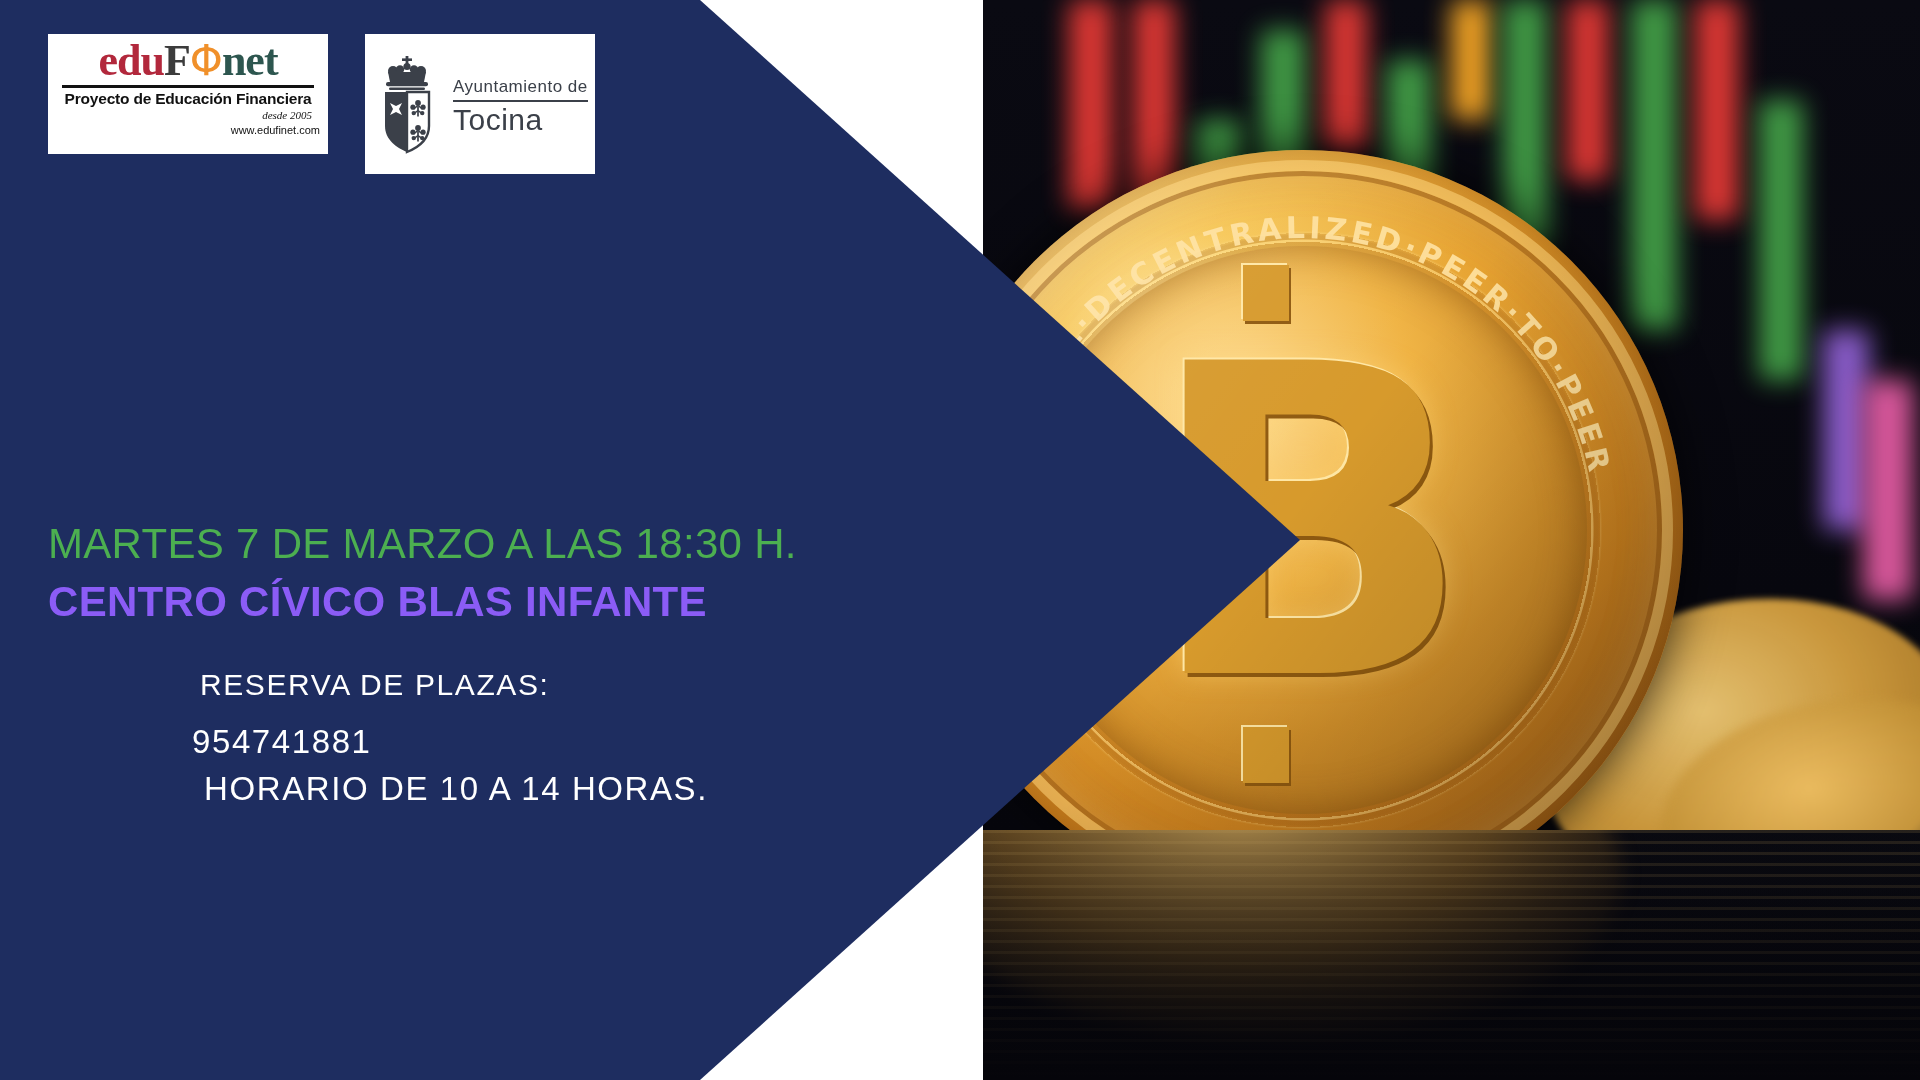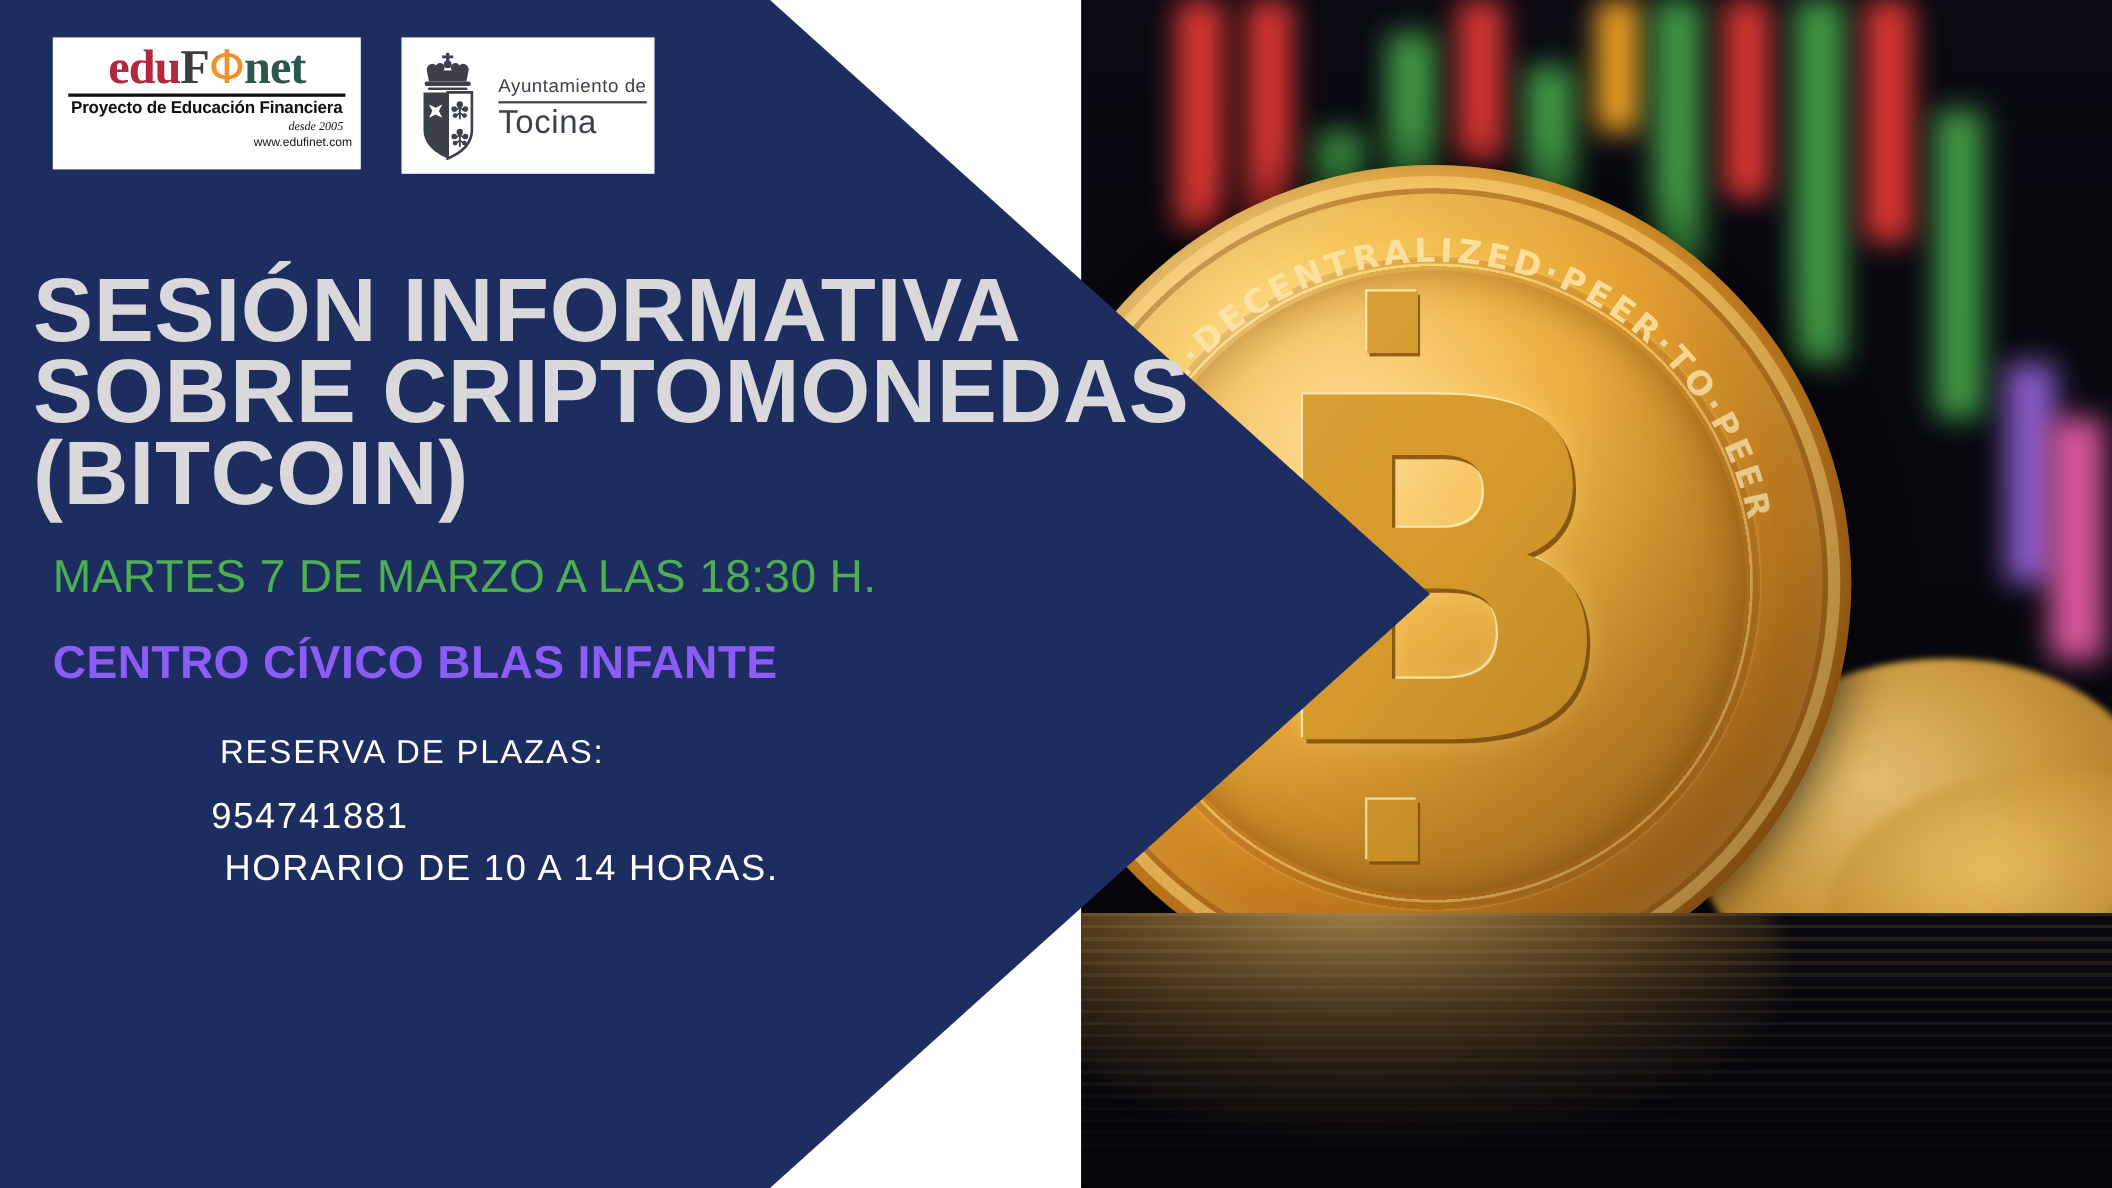--- a/index.html
+++ b/index.html
@@ -91,36 +91,36 @@
   .ef-phi{color:#f0902a;font-family:"DejaVu Sans",sans-serif;font-weight:normal;font-size:42px;}
   .ef-net{color:#2d564f;}
   .ef-rule{height:3px;background:#111;margin:1px 6px 2px;}
   .ef-sub{font-family:"Liberation Sans",sans-serif;font-weight:bold;font-size:15.5px;color:#111;
      text-align:center;letter-spacing:-.2px;white-space:nowrap;}
   .ef-since{font-family:"Liberation Serif",serif;font-style:italic;font-size:11px;color:#111;
      text-align:right;padding-right:8px;margin-top:1px;}
   .ef-url{font-family:"Liberation Sans",sans-serif;font-size:11px;color:#111;text-align:right;margin-top:3px;}
 
   
-  .logo-tocina{background:#fff;width:230px;height:124px;position:relative;display:flex;align-items:center;
+  .logo-tocina{background:#fff;width:230px;height:140px;position:relative;display:flex;align-items:center;
      gap:10px;padding:4px 6px;box-sizing:border-box;}
   .toc-shield{position:relative;width:72px;height:100px;flex:0 0 auto;}
   .toc-txt{display:flex;flex-direction:column;justify-content:center;padding-top:6px;}
   .toc-ayto{font-family:"Liberation Sans",sans-serif;font-size:17px;color:#3b4049;letter-spacing:.5px;}
   .toc-line{height:1.5px;background:#3b4049;margin:3px 0 1px;}
   .toc-name{font-family:"Liberation Sans",sans-serif;font-size:30px;color:#3b4049;letter-spacing:.5px;
      line-height:34px;}
 
   
   .title{position:absolute;left:30px;top:246px;width:940px;
      color:#d9d9db;font-size:82px;line-height:74px;font-weight:bold;letter-spacing:.5px;
      font-family:"Liberation Sans",sans-serif;}
   .title .ln{display:block;white-space:nowrap;}
 
-  .date{position:absolute;left:48px;top:500px;color:#4caf50;font-size:42px;letter-spacing:.3px;
+  .date{position:absolute;left:48px;top:520px;color:#4caf50;font-size:42px;letter-spacing:.3px;
      font-family:"Liberation Sans",sans-serif;white-space:nowrap;}
   .venue{position:absolute;left:48px;top:578px;color:#8b5cf6;font-size:42px;font-weight:bold;
      letter-spacing:.3px;font-family:"Liberation Sans",sans-serif;white-space:nowrap;}
 
   .reserva{position:absolute;left:200px;top:668px;color:#ffffff;font-size:30px;font-weight:normal;
      letter-spacing:1.6px;font-family:"Liberation Sans",sans-serif;}
   .phone{position:absolute;left:192px;top:723px;color:#ffffff;font-size:33px;letter-spacing:1.6px;
      font-family:"Liberation Sans",sans-serif;}
   .hours{position:absolute;left:204px;top:770px;color:#ffffff;font-size:33px;letter-spacing:1.6px;
      font-family:"Liberation Sans",sans-serif;}
@@ -240,25 +240,20 @@
         </div>
         <div class="toc-txt">
           <div class="toc-ayto">Ayuntamiento de</div>
           <div class="toc-line"></div>
           <div class="toc-name">Tocina</div>
         </div>
       </div>
 
     </div>
 
-    <div class="title">
-      <span class="ln">SESIÓN INFORMATIVA</span>
-      <span class="ln">SOBRE CRIPTOMONEDAS</span>
-      <span class="ln">(BITCOIN)</span>
-    </div>
 
     <div class="date">MARTES 7 DE MARZO A LAS 18:30 H.</div>
     <div class="venue">CENTRO CÍVICO BLAS INFANTE</div>
 
     <div class="reserva">RESERVA DE PLAZAS:</div>
     <div class="phone">954741881</div>
     <div class="hours">HORARIO DE 10 A 14 HORAS.</div>
 
   </div>
 </div>

